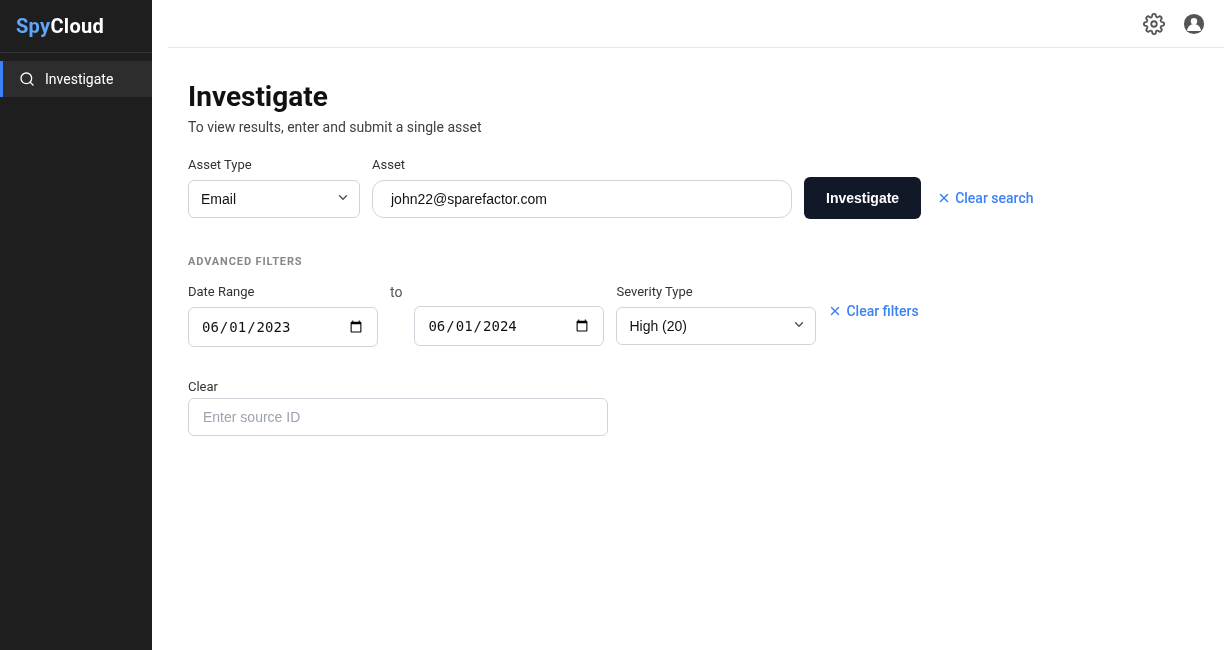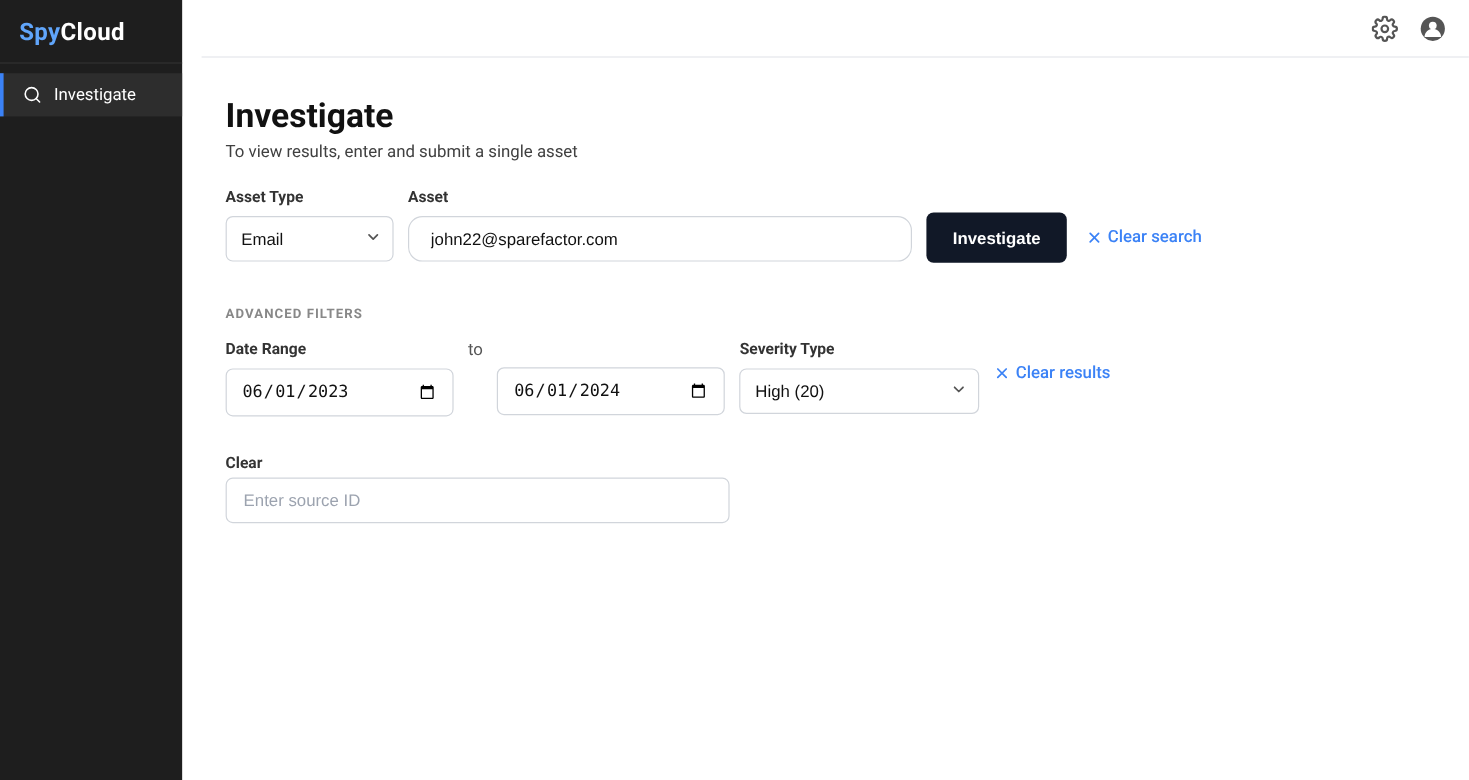--- a/index.html
+++ b/index.html
@@ -99,35 +99,35 @@
       display: flex;
       align-items: center;
       gap: 12px;
       margin-bottom: 36px;
       flex-wrap: wrap;
     }
 
     .field-group { display: flex; flex-direction: column; gap: 4px; }
     .field-label {
       font-size: 13px;
-      font-weight: 700;
+      font-weight: 400;
       color: #333;
       margin-bottom: 4px;
     }
 
     .asset-type-select {
       appearance: none;
       -webkit-appearance: none;
       background: #fff;
       border: 1px solid #d1d5db;
       border-radius: 6px;
       padding: 10px 36px 10px 12px;
       font-size: 14px;
       color: #111;
-      width: 140px;
+      width: 172px;
       cursor: pointer;
       background-image: none;
       outline: none;
     }
     .select-wrapper {
       position: relative;
     }
     .select-wrapper .chevron {
       position: absolute;
       right: 10px;
@@ -358,21 +358,21 @@
             </svg>
           </span>
         </div>
       </div>
 
       <div class="clear-filters-group">
         <svg viewBox="0 0 24 24" fill="none" stroke="#3b82f6" stroke-width="2.5" stroke-linecap="round">
           <line x1="18" y1="6" x2="6" y2="18"></line>
             <line x1="6" y1="6" x2="18" y2="18"></line>
         </svg>
-        <span>Clear results</span>
+        <span>Clear filters</span>
       </div>
 
     </div>
 
     <div class="source-section">
       <div class="field-label">Clear</div>
       <input class="source-input" type="text" placeholder="Enter source ID" style="">
     </div>
 
   </div>

